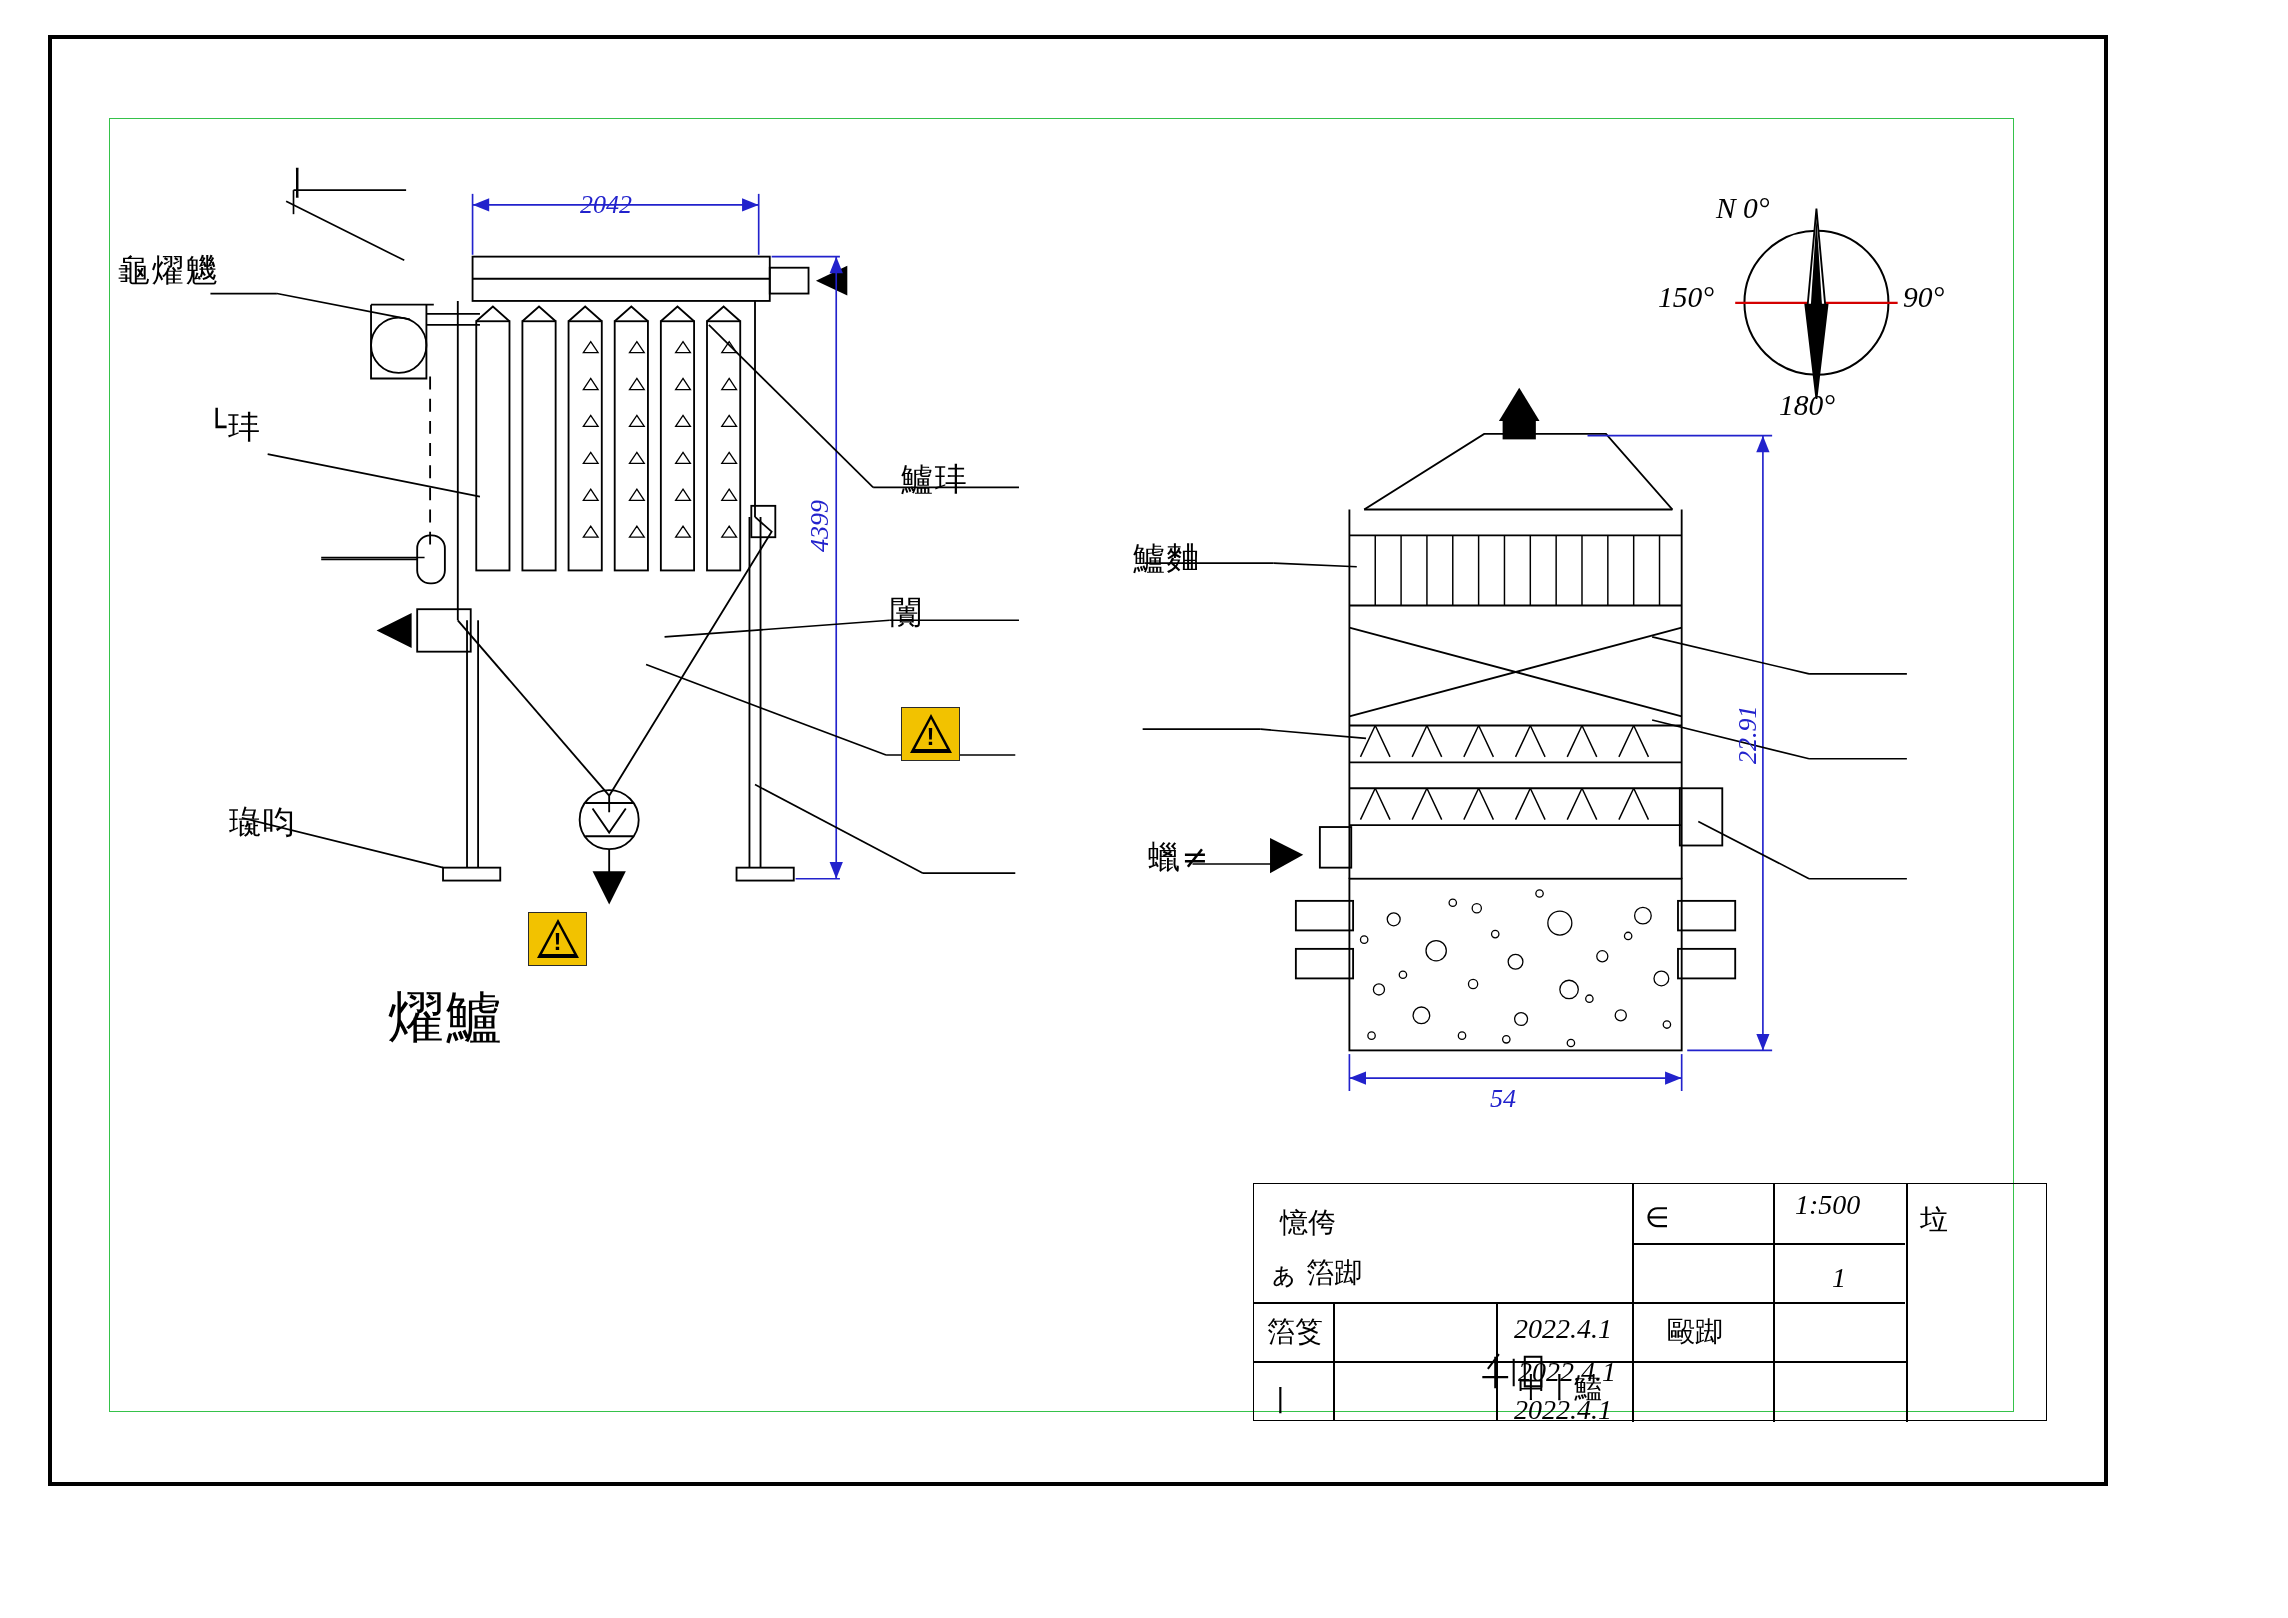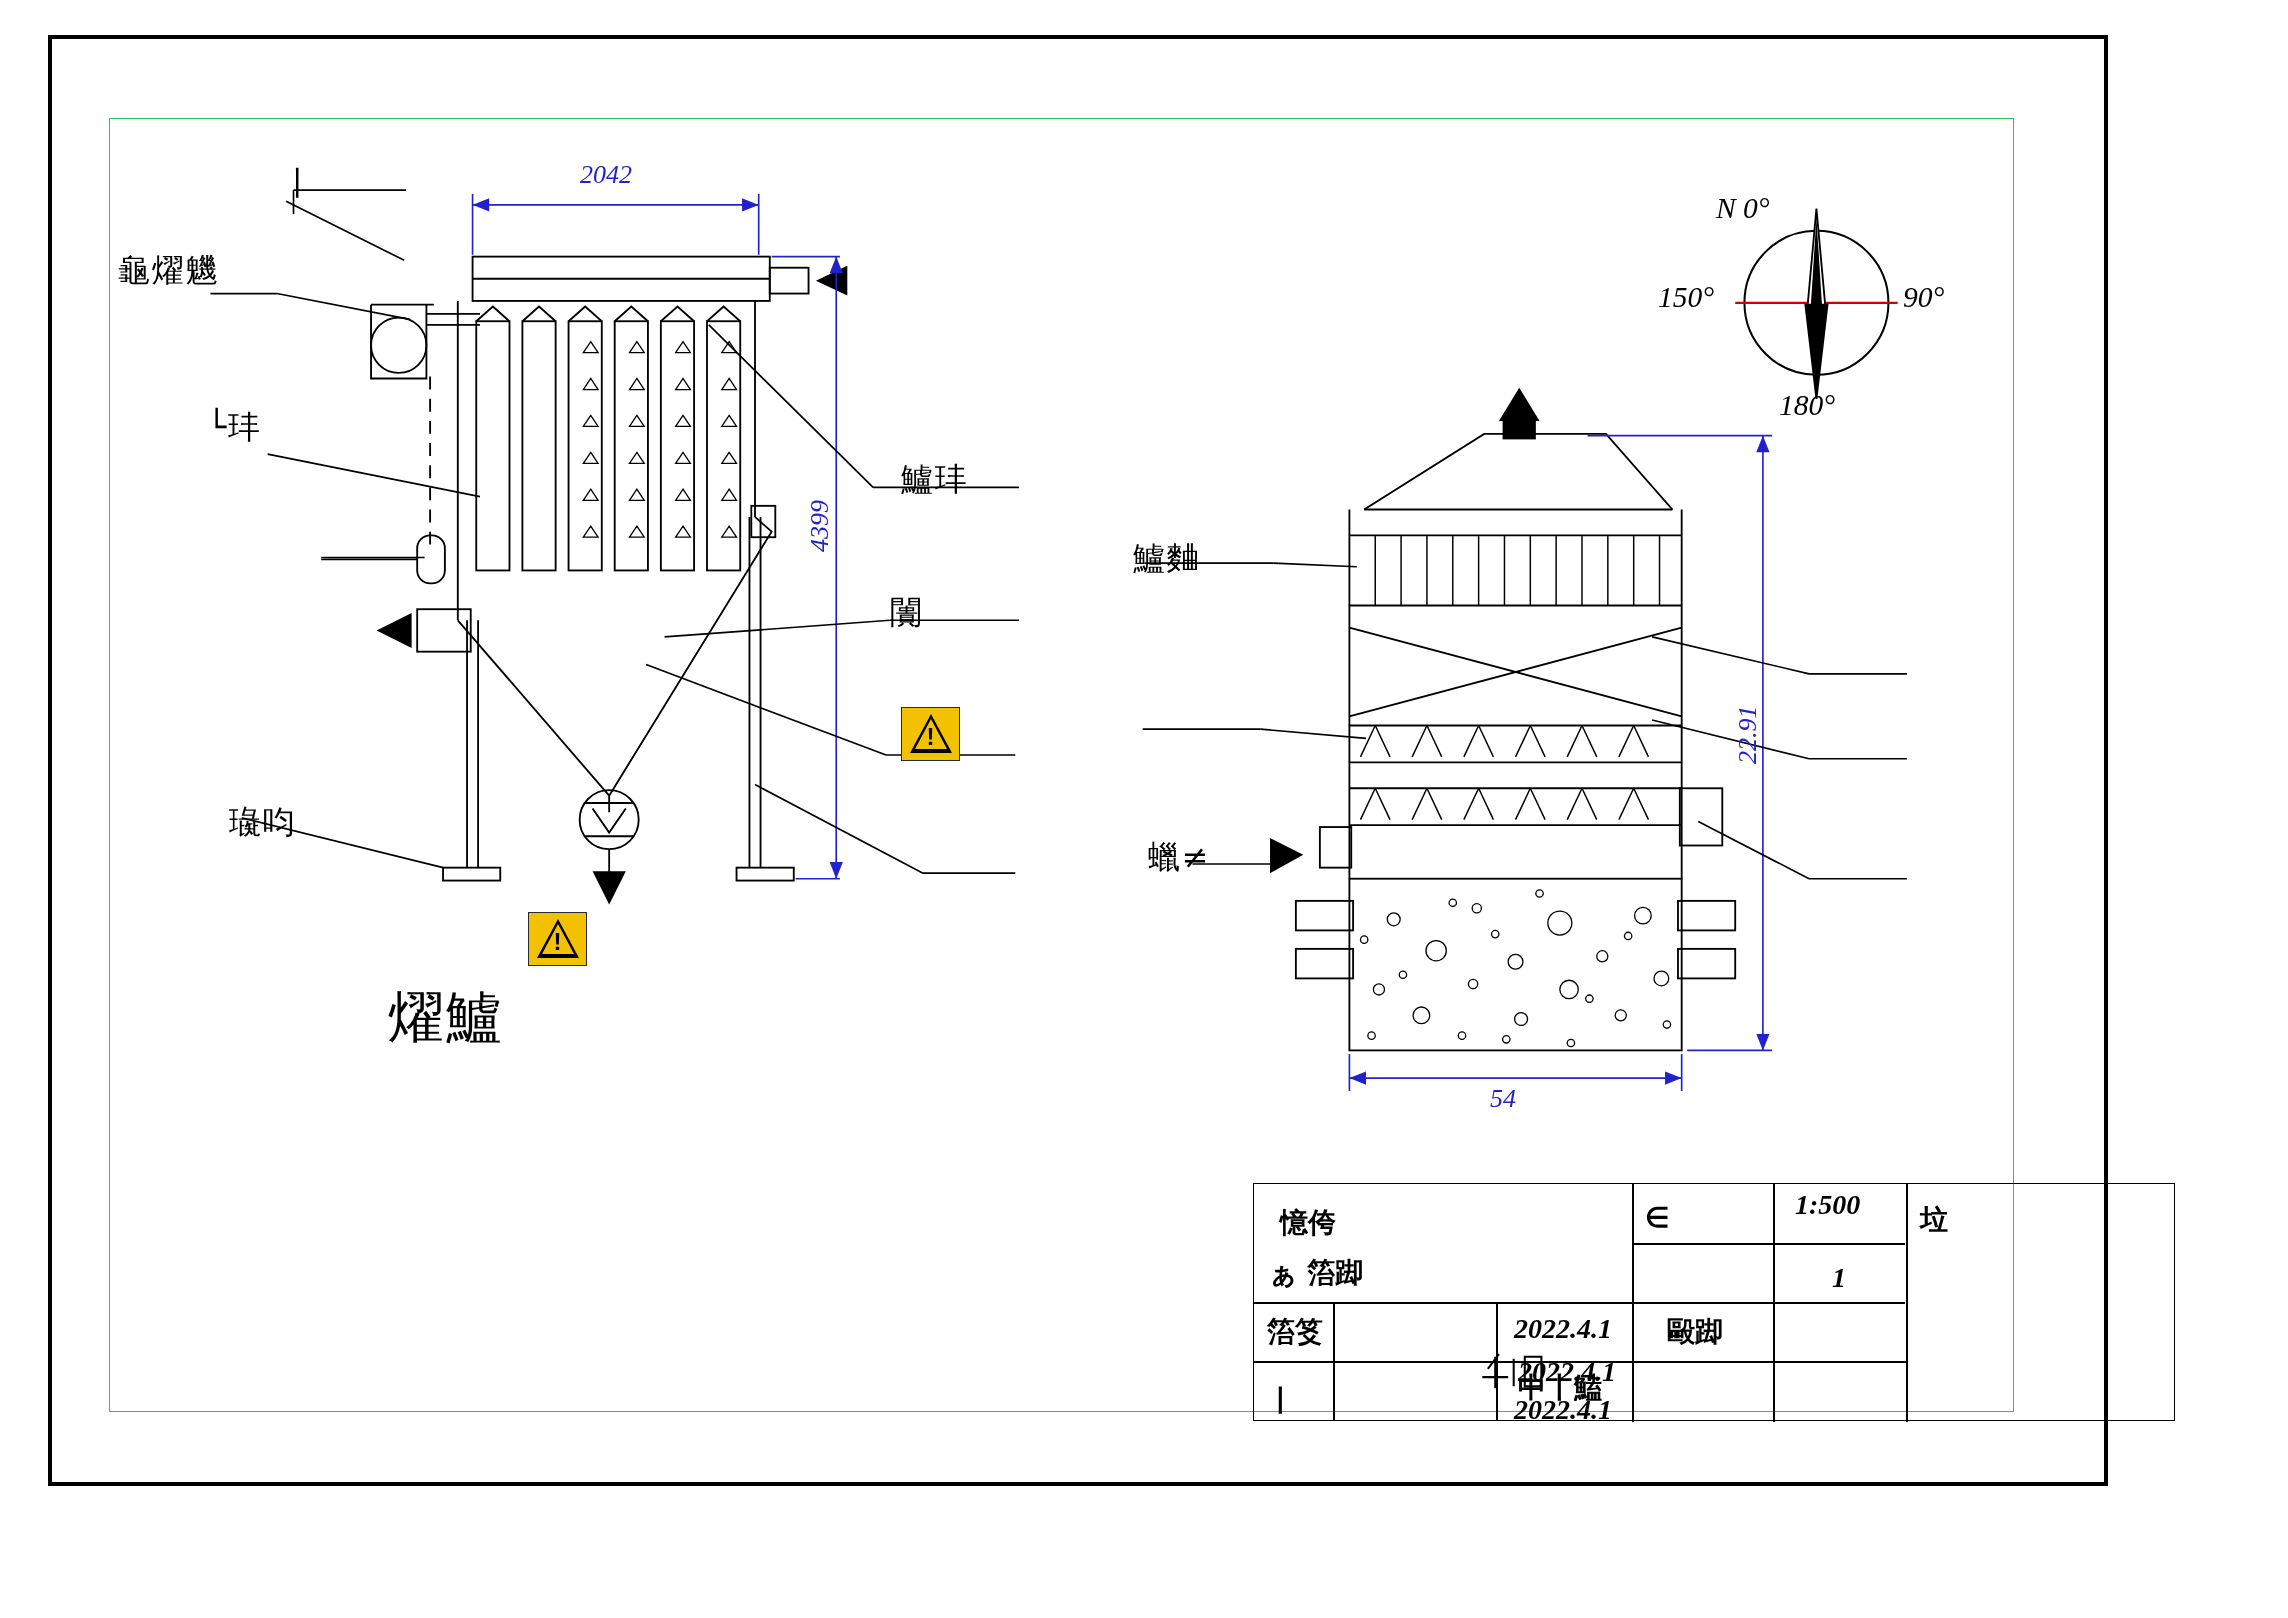--- a/index.html
+++ b/index.html
@@ -125,25 +125,24 @@
     border-left: 16.6px solid transparent;
     border-right: 16.6px solid transparent;
     border-bottom: 30px solid #f2c200;
     z-index: 2;
   }
   
   .title-block {
     position: absolute;
     left: 1253px;
     top: 1183px;
-    width: 922px;
+    width: 794px;
     height: 238px;
     border: 1.8px solid #000;
     box-sizing: border-box;
-    font-weight: bold;
   }
   .tb-txt {
     position: absolute;
     color: #000;
     font-size: 28px;
     white-space: nowrap;
   }
   .tb-italic {
     font-family: "Liberation Serif", serif;
     font-style: italic;
@@ -408,21 +407,21 @@
   </svg>
 
   <div class="lbl lbl-cjk" style="left:282px; top:162px;">丨</div>
   <div class="lbl lbl-cjk" style="left:118px; top:249px;">龜燿魕</div>
   <div class="lbl lbl-cjk" style="left:207px; top:406px;">└玤</div>
   <div class="lbl lbl-cjk" style="left:229px; top:801px;">璏呁</div>
   <div class="lbl lbl-cjk" style="left:886px; top:458px;margin-left:15px;">鱸玤</div>
   <div class="lbl lbl-cjk" style="left:890px; top:591px;">闠</div>
   <div class="lbl lbl-cjk" style="left:388px; top:980px; font-size:56px;">燿鱸</div>
 
-  <div class="dim-txt" style="left:580px; top:160px;">2042</div>
+  <div class="dim-txt" style="left:580px; top:190px;">2042</div>
   <div class="dim-txt" style="left:805px; top:552px; transform:rotate(-90deg); transform-origin:left top;">4399</div>
 
   <div class="warn" style="left:901px; top:707px;">
     <div class="tri"></div>
       <div class="tri-in"></div>
       <div class="bang">!</div>
   </div>
   <div class="warn" style="left:528px; top:912px;">
     <div class="tri"></div>
       <div class="tri-in"></div>

